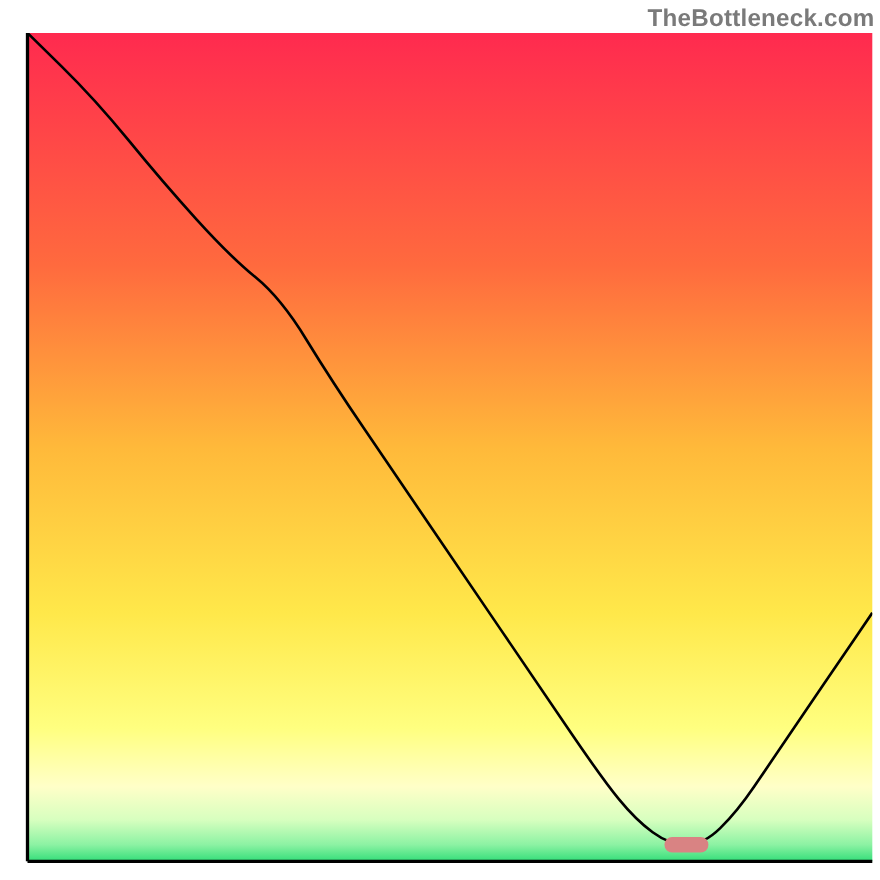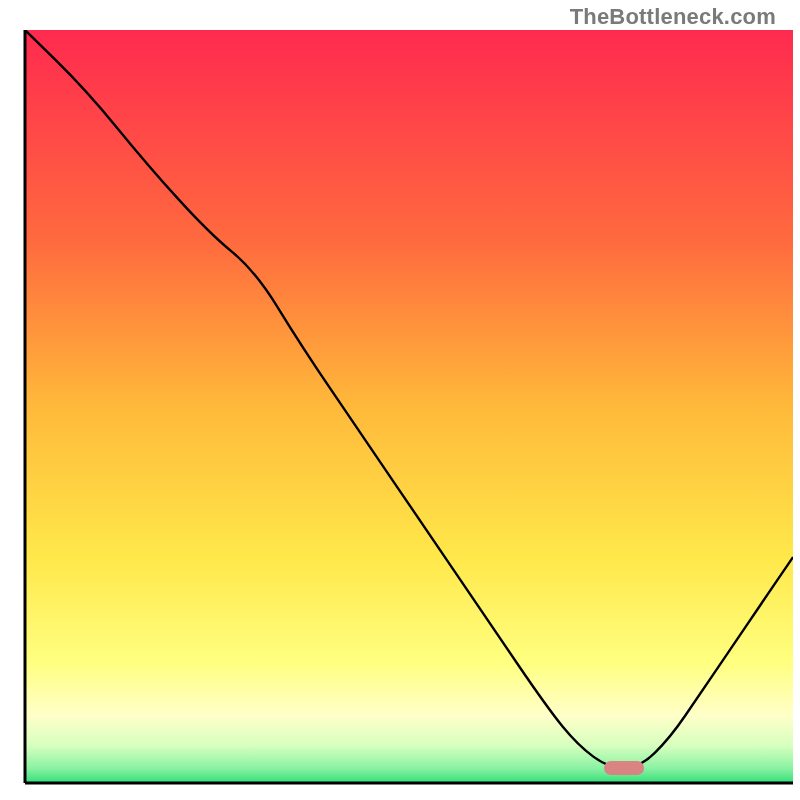--- a/index.html
+++ b/index.html
@@ -11,21 +11,21 @@
     font-family: Arial, Helvetica, sans-serif;
   }
   .container {
     position: relative;
     width: 800px;
     height: 800px;
   }
   .attribution {
     position: absolute;
     top: 4px;
-    right: 24px;
+    right: 5px;
     font-size: 22px;
     font-weight: bold;
     color: #7a7a7a;
     letter-spacing: 0.2px;
   }
   svg.plot {
     position: absolute;
     left: 0;
     top: 0;
     width: 800px;

